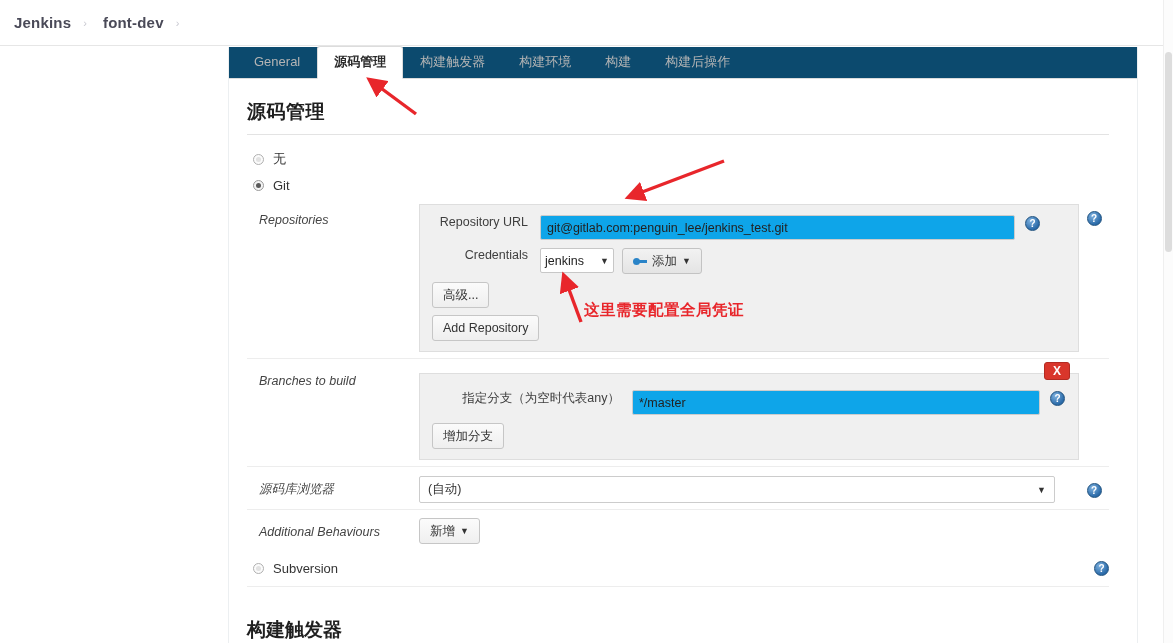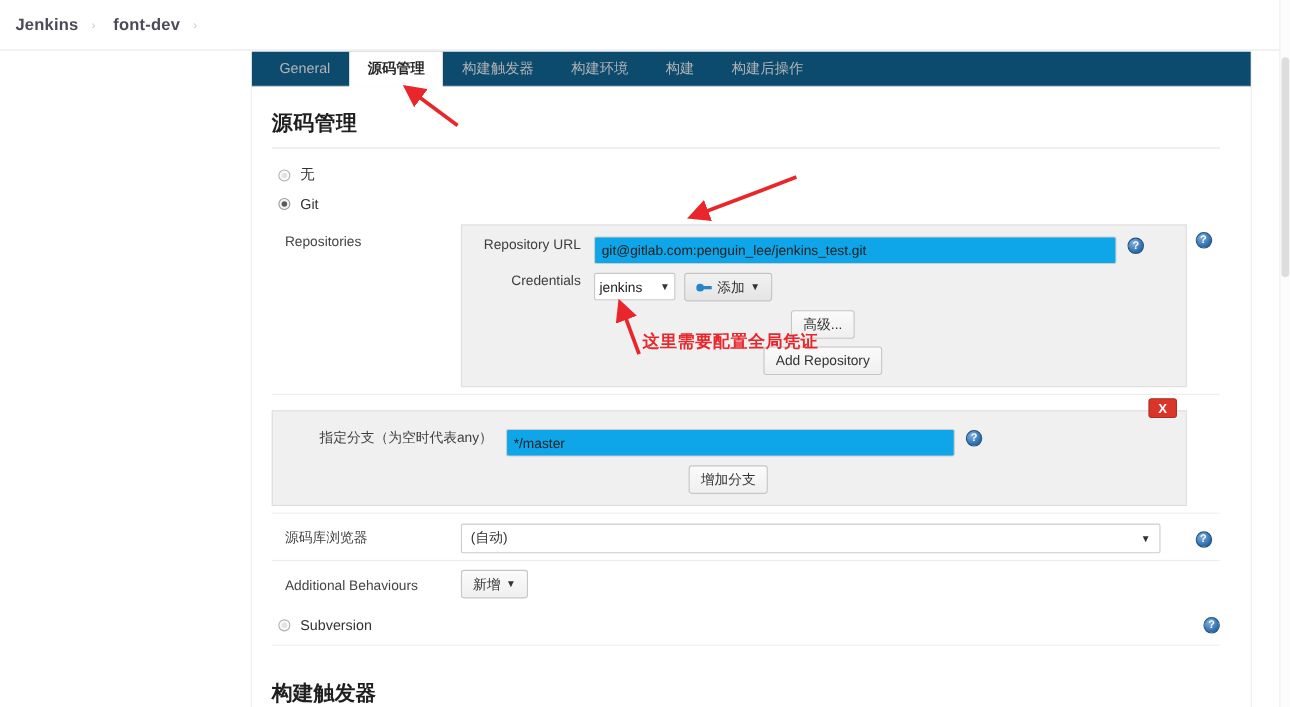--- a/index.html
+++ b/index.html
@@ -112,20 +112,21 @@
     border-bottom: 1px solid #ededed;
     padding: 0;
     min-height: 34px;
   }
   .frow.noline { border-bottom: none; }
   .frow-label {
     width: 172px; flex: none;
     font-size: 12.5px; color: #444;
     padding: 14px 10px 10px 12px;
     line-height: 16px;
+    font-style: italic;
   }
   .frow-body { flex: 1 1 auto; padding: 6px 0 6px 0; }
   .frow-help { width: 30px; flex: none; padding-top: 12px; text-align: center; }
 
   
   .nested {
     background: #f0f0f0;
     border: 1px solid #dedede;
     padding: 10px 12px 10px 12px;
     position: relative;
@@ -195,21 +196,21 @@
   }
   .key-icon::before {
     content: ""; position: absolute; left: 0; top: 1px;
     width: 7px; height: 7px; border-radius: 50%;
     background: #2a84c8;
   }
   .key-icon::after {
     content: ""; position: absolute; left: 6px; top: 3.5px;
     width: 8px; height: 2.5px; background: #2a84c8;
   }
-  .btn-row-right { display: flex; justify-content: center; padding-right: 2px; }
+  .btn-row-right { display: flex; justify-content: flex-start; padding-right: 2px; }
   .btn-adv { margin-bottom: 7px; }
 
   .btn-x {
     position: absolute; right: 8px; top: -12px;
     width: 26px; height: 18px;
     background: #d9362b;
     border: 1px solid #b32b22;
     border-radius: 3px;
     color: #fff; font-weight: bold; font-size: 12px;
     display: flex; align-items: center; justify-content: center;
@@ -333,20 +334,21 @@
               </div>
 
             </div>
           </div>
           <div class="frow-help">
             <span class="help">?</span>
           </div>
         </div>
 
         <div class="frow">
+          <div class="frow-label">Branches to build</div>
           <div class="frow-body" style="padding-top:14px;">
             <div class="nested">
               <div class="btn-x">X</div>
 
               <div class="nested-row" style="margin-top:6px;">
                 <div class="nested-label wide">指定分支（为空时代表any）</div>
                 <input type="text" class="txt-branch" value="*/master" style="">
                 <span style="margin-left:10px;">
                   <span class="help">?</span>
                 </span>

